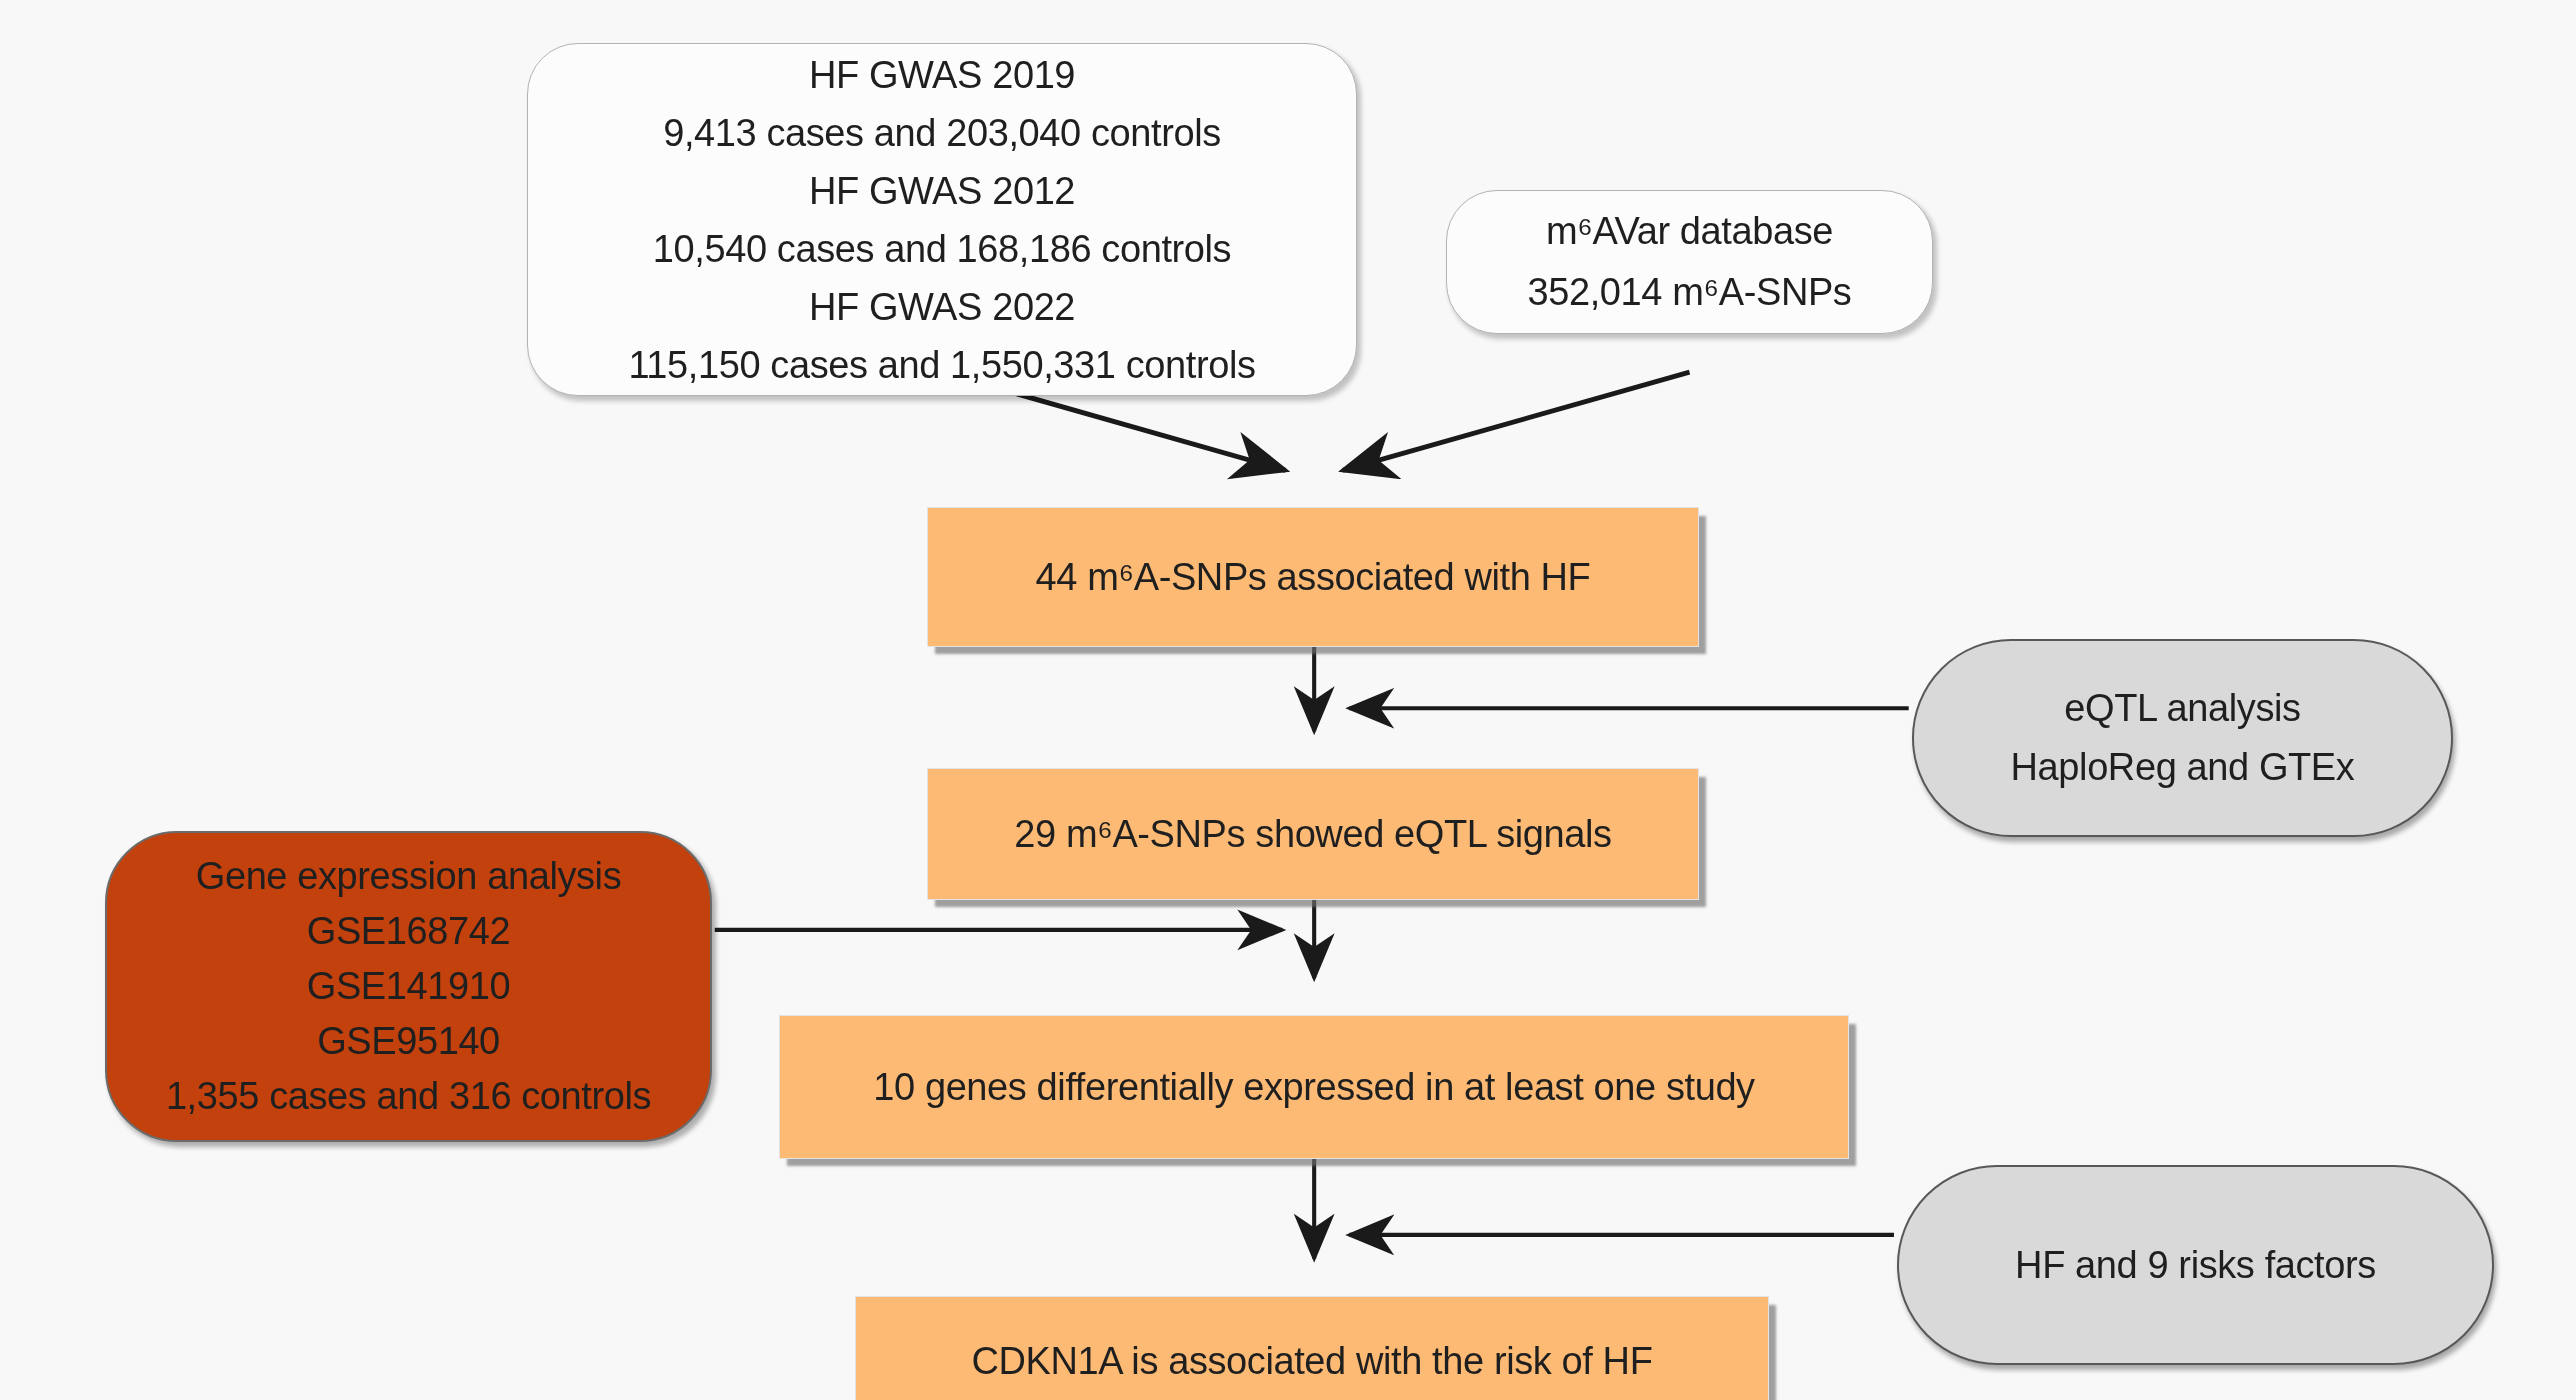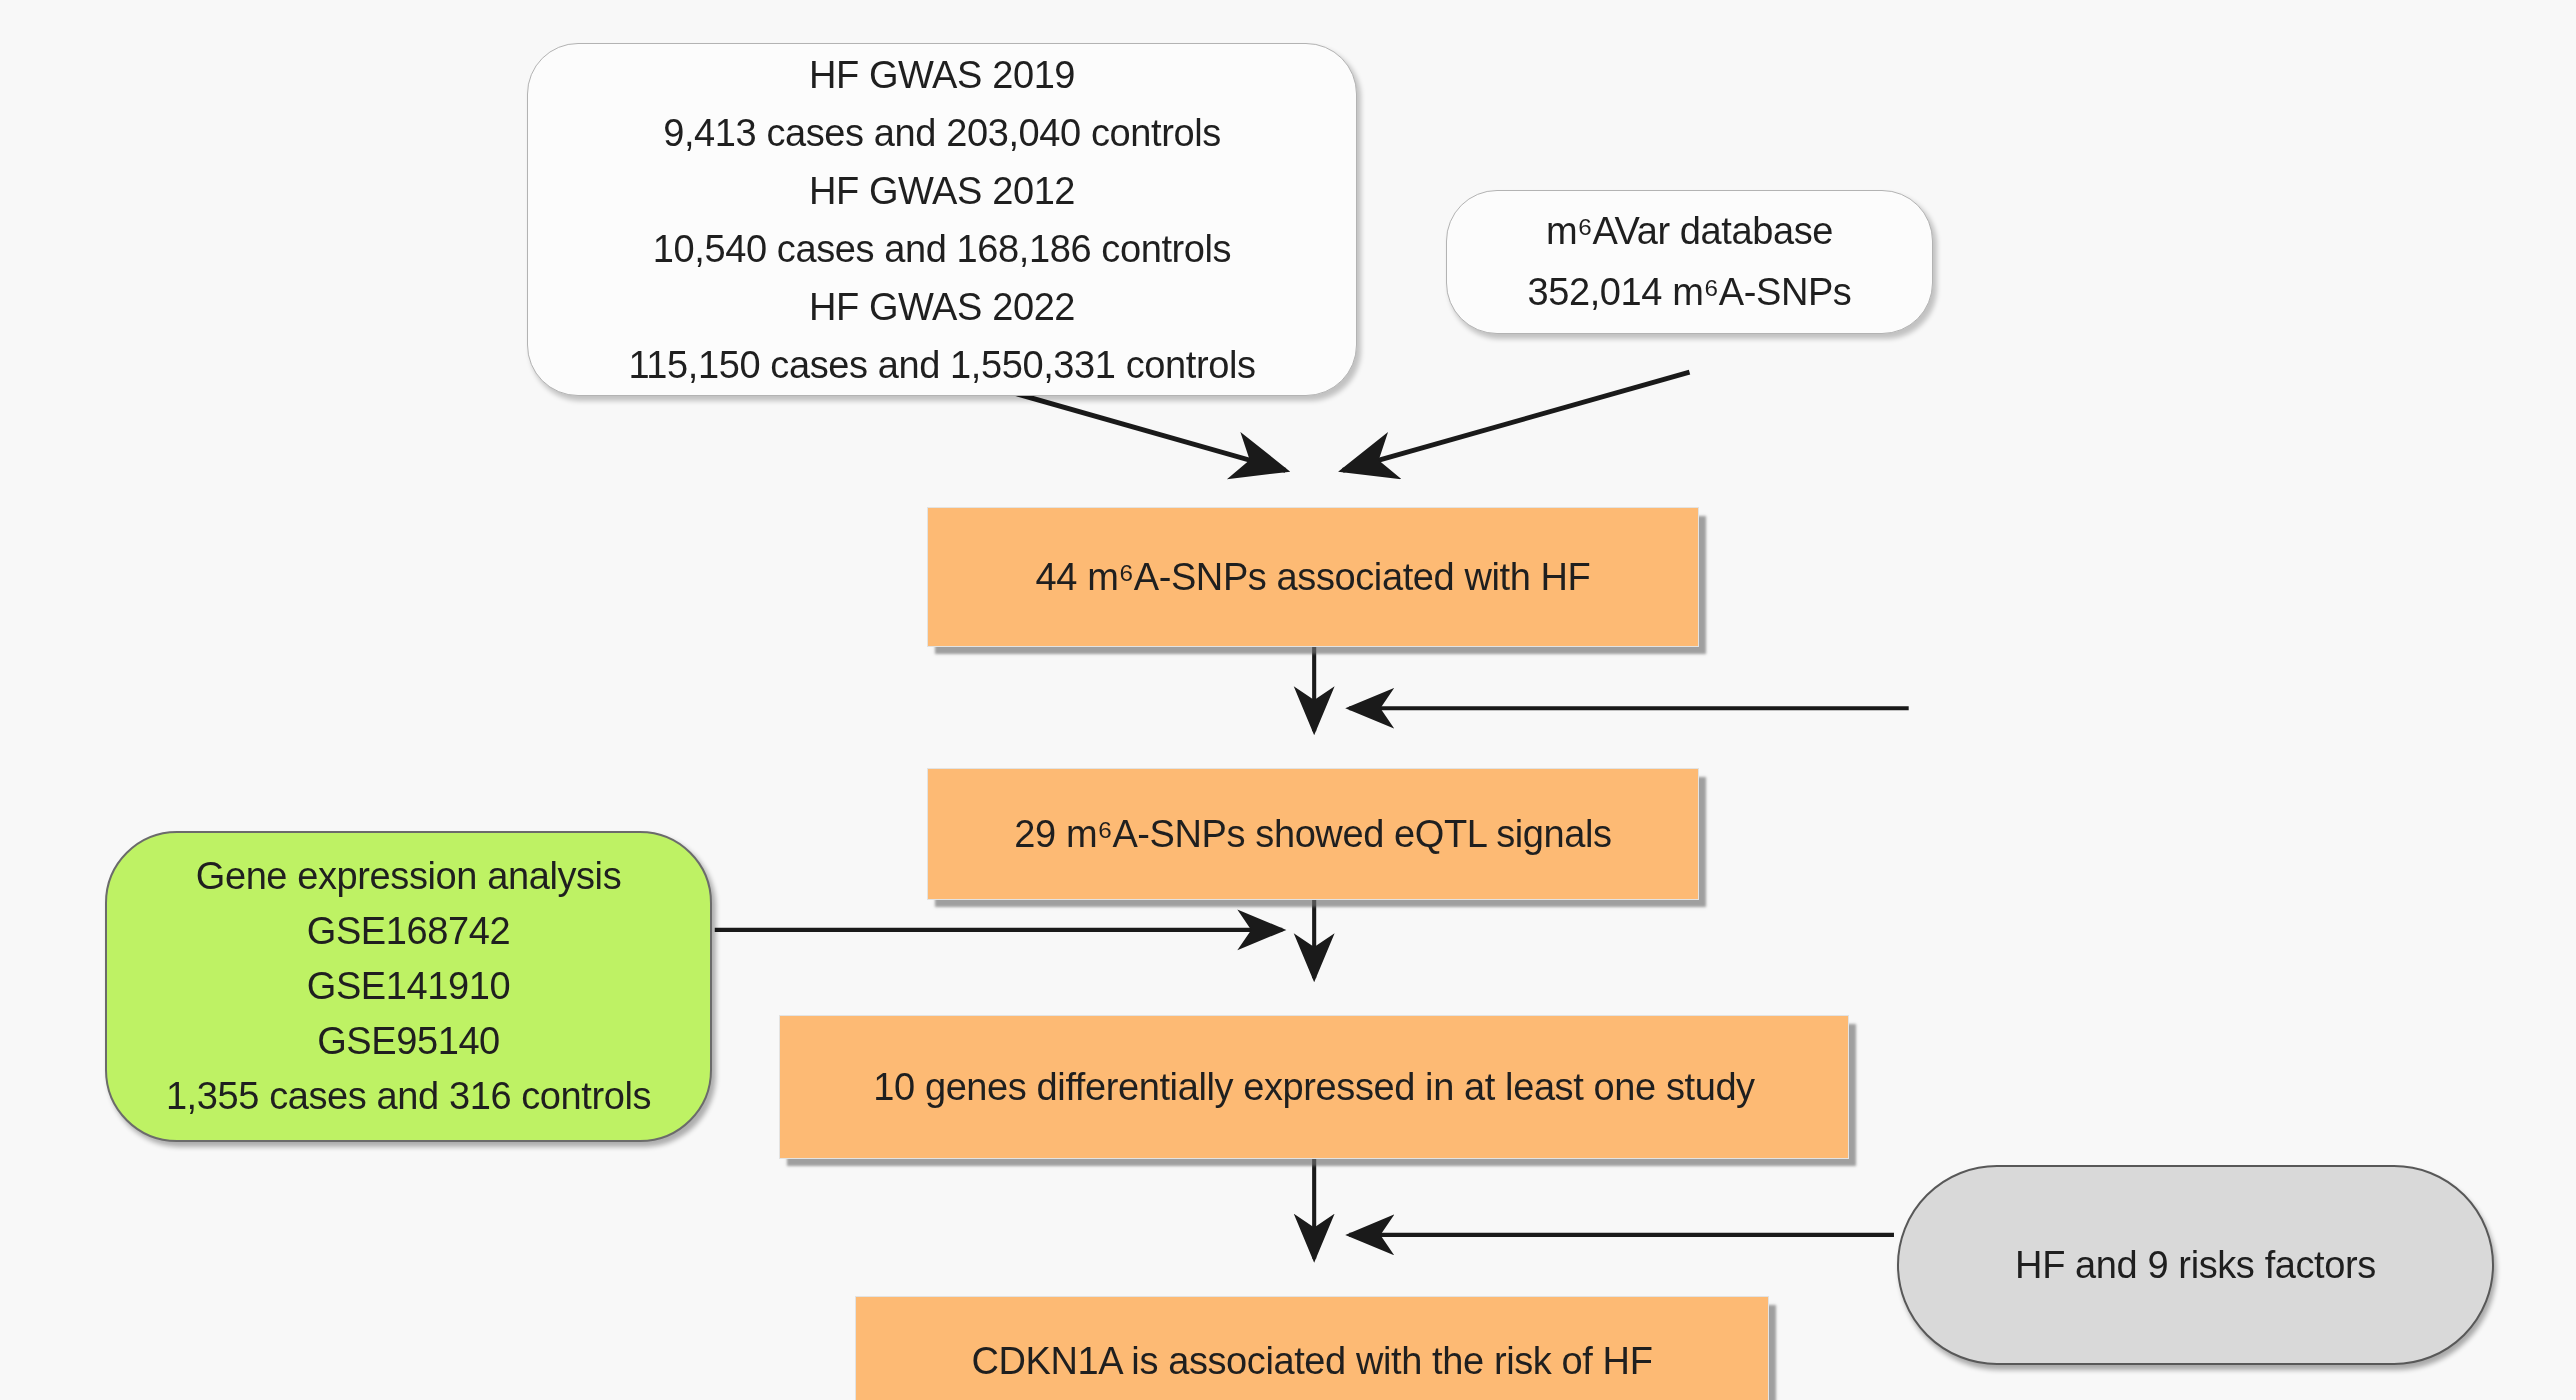--- a/index.html
+++ b/index.html
@@ -44,21 +44,21 @@
   }
 
   
   .pill {
     background: #d9d9d9;
     border: 2.5px solid #585858;
     border-radius: 100px;
     box-shadow: 2.5px 4.9px 4.9px rgba(0,0,0,0.32);
   }
   .rounded-gray {
-    background: #bef264;
+    background: #c2410c;
     border: 2.5px solid #6b6b6b;
     border-radius: 72px;
     box-shadow: 3.3px 4.9px 5.7px rgba(0,0,0,0.30);
   }
 
   #gwas-box      { left: 527px;  top: 13px;   width: 830px; height: 353px; }
   #m6avar-box    { left: 1446px; top: 160px;  width: 487px;  height: 144px; line-height: 61px; }
   #snps44-box    { left: 927px; top: 477px;  width: 772px;  height: 140px; }
   #eqtl-box      { left: 1912px; top: 609px;  width: 541px;  height: 198px; line-height: 59px; }
   #snps29-box    { left: 927px; top: 738px;  width: 772px;  height: 132px; }
@@ -107,20 +107,24 @@
 
   <div id="m6avar-box" class="node source">
     <span>m⁶AVar database</span>
     <span>352,014 m⁶A-SNPs</span>
   </div>
 
   <div id="snps44-box" class="node process">
     <span>44 m⁶A-SNPs associated with HF</span>
   </div>
 
+  <div id="eqtl-box" class="node pill">
+    <span>eQTL analysis</span>
+    <span>HaploReg and GTEx</span>
+  </div>
 
   <div id="snps29-box" class="node process">
     <span>29 m⁶A-SNPs showed eQTL signals</span>
   </div>
 
   <div id="gene-box" class="node rounded-gray">
     <span>Gene expression analysis</span>
     <span>GSE168742</span>
     <span>GSE141910</span>
     <span>GSE95140</span>

